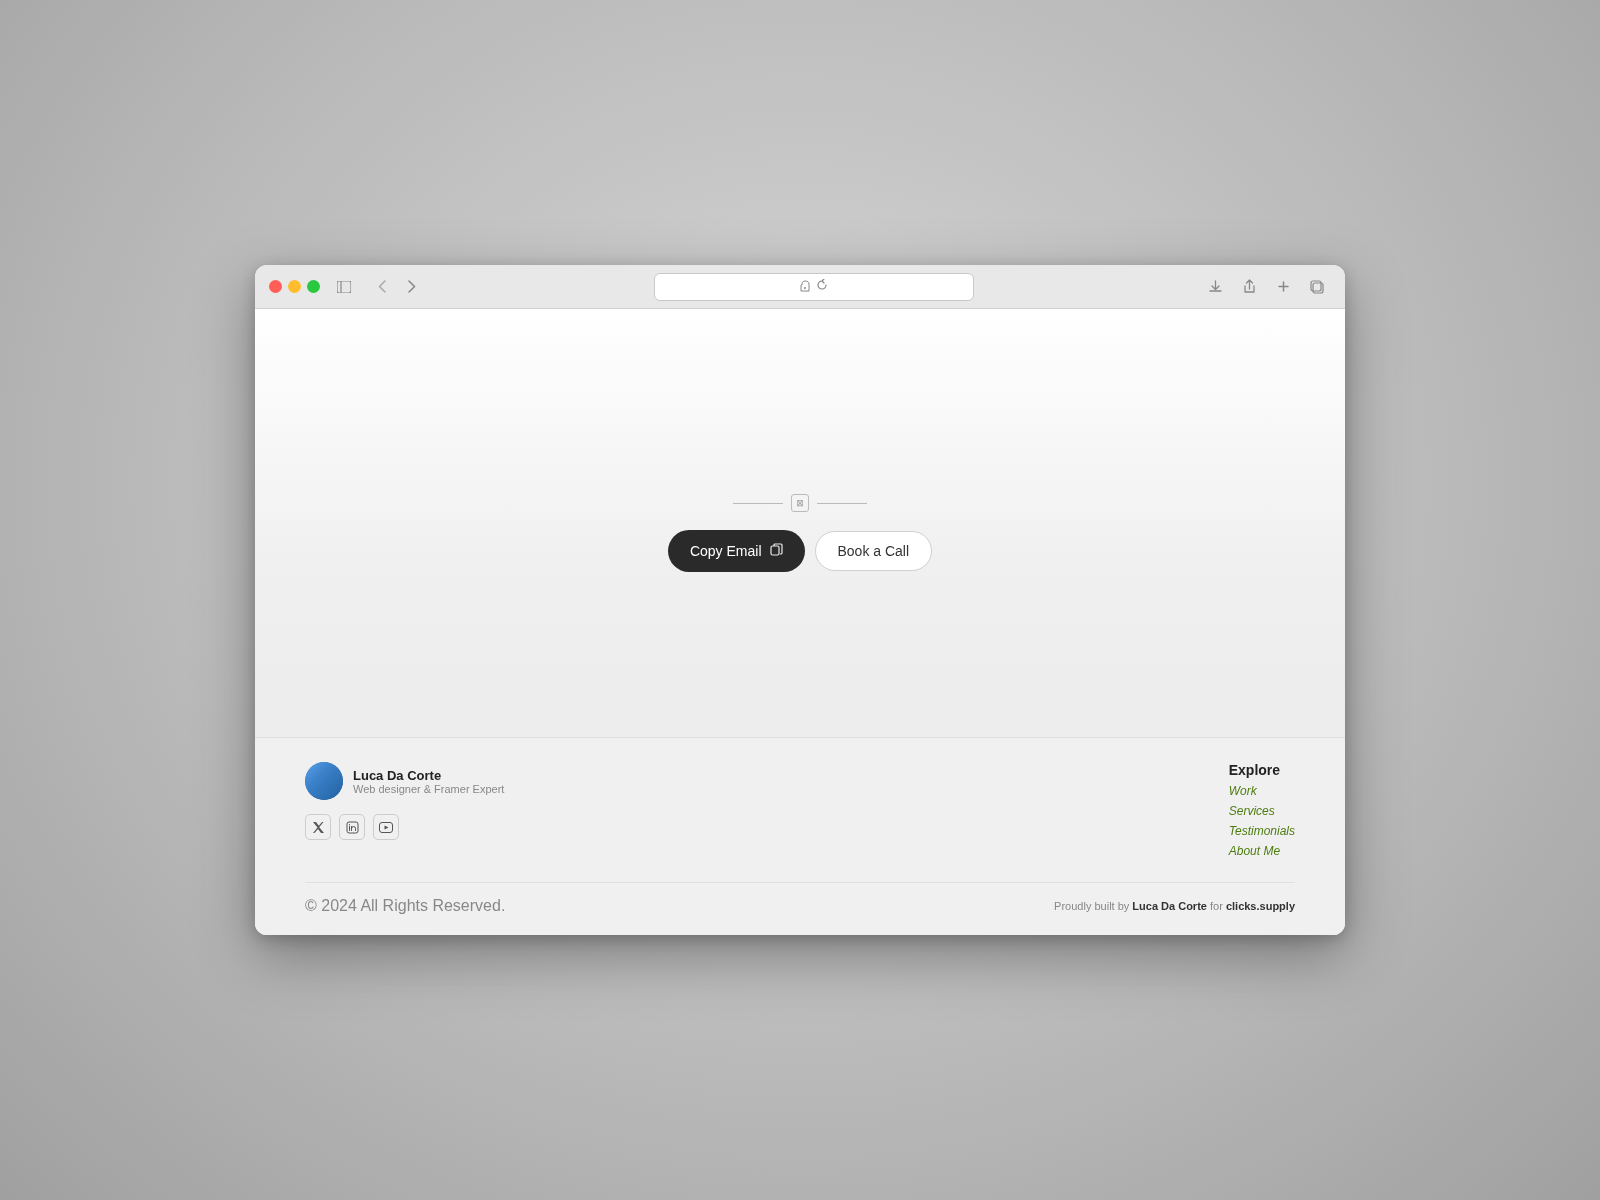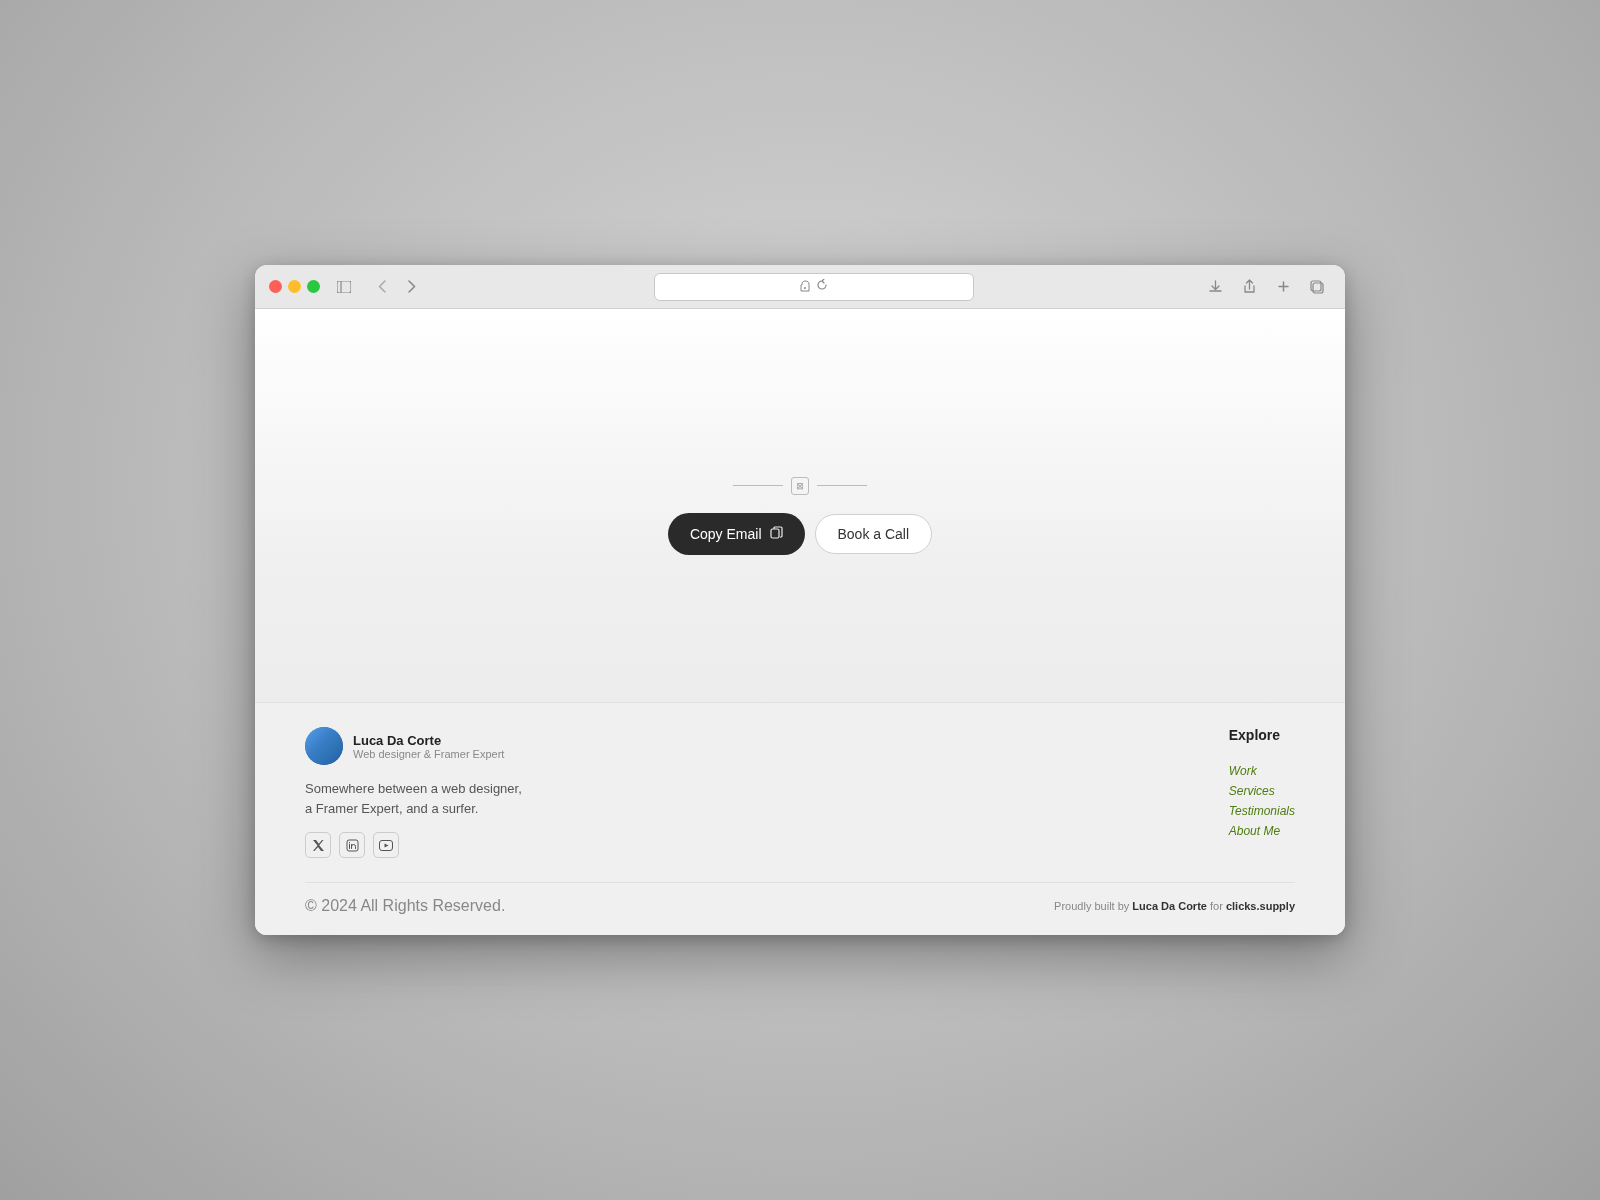--- a/index.html
+++ b/index.html
@@ -339,21 +339,21 @@
     .footer-nav {
       display: flex;
       flex-direction: column;
       gap: 6px;
     }
 
     .footer-nav-title {
       font-size: 14px;
       font-weight: 700;
       color: #222;
-      margin-bottom: 15px;
+      margin-bottom: 0;
     }
 
     .footer-nav-link {
       font-size: 12px;
       color: #4d7c0f;
       cursor: pointer;
       text-decoration: none;
       font-style: italic;
     }
 
@@ -491,24 +491,20 @@
 
           <div class="footer-brand">
             <div class="brand-info">
               <div class="avatar">
                 <div class="avatar-img"></div>
               </div>
               <div class="brand-text">
                 <span class="brand-name">Luca Da Corte</span>
                 <span class="brand-role">Web designer &amp; Framer Expert</span>
               </div>
-            </div>
-            <div class="brand-description">
-              <span>Somewhere between a web designer,</span><br>
-              <span>a Framer Expert, and a surfer.</span>
             </div>
             <div class="social-links">
               <div class="social-icon">
                 <svg width="13" height="13" viewBox="0 0 13 13" fill="none">
                   <path d="M1 1l4.5 5.5L1 12h1.5l3.5-4 3 4H12L7.2 6.2 11.5 1H10L6.8 4.7 4 1H1z" fill="#555"></path>
                 </svg>
               </div>
               <div class="social-icon">
                 <svg width="13" height="13" viewBox="0 0 13 13" fill="none">
                   <rect x="1" y="1" width="11" height="11" rx="2" stroke="#555" stroke-width="1" fill="none"></rect>

